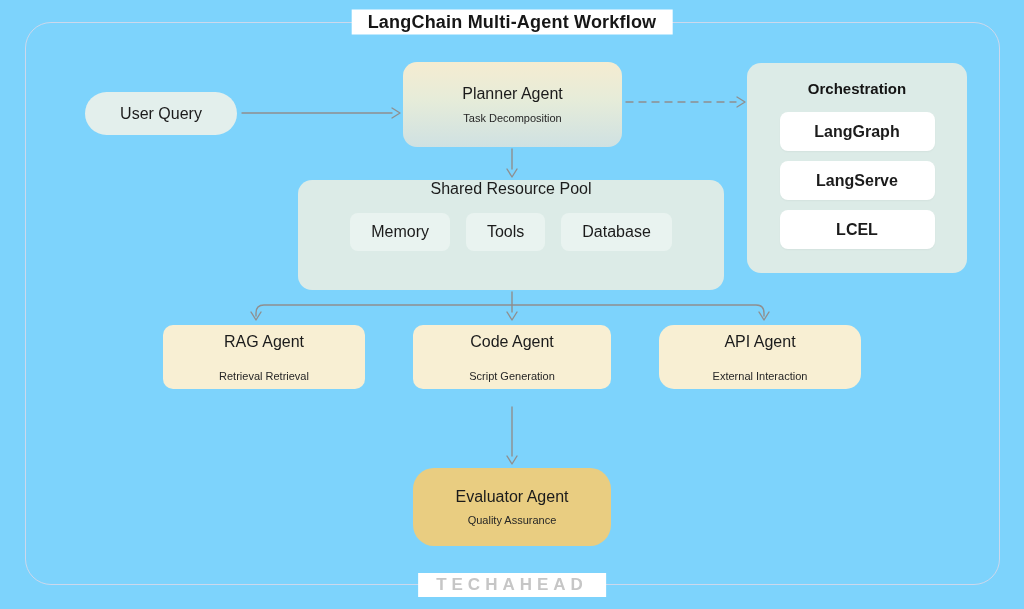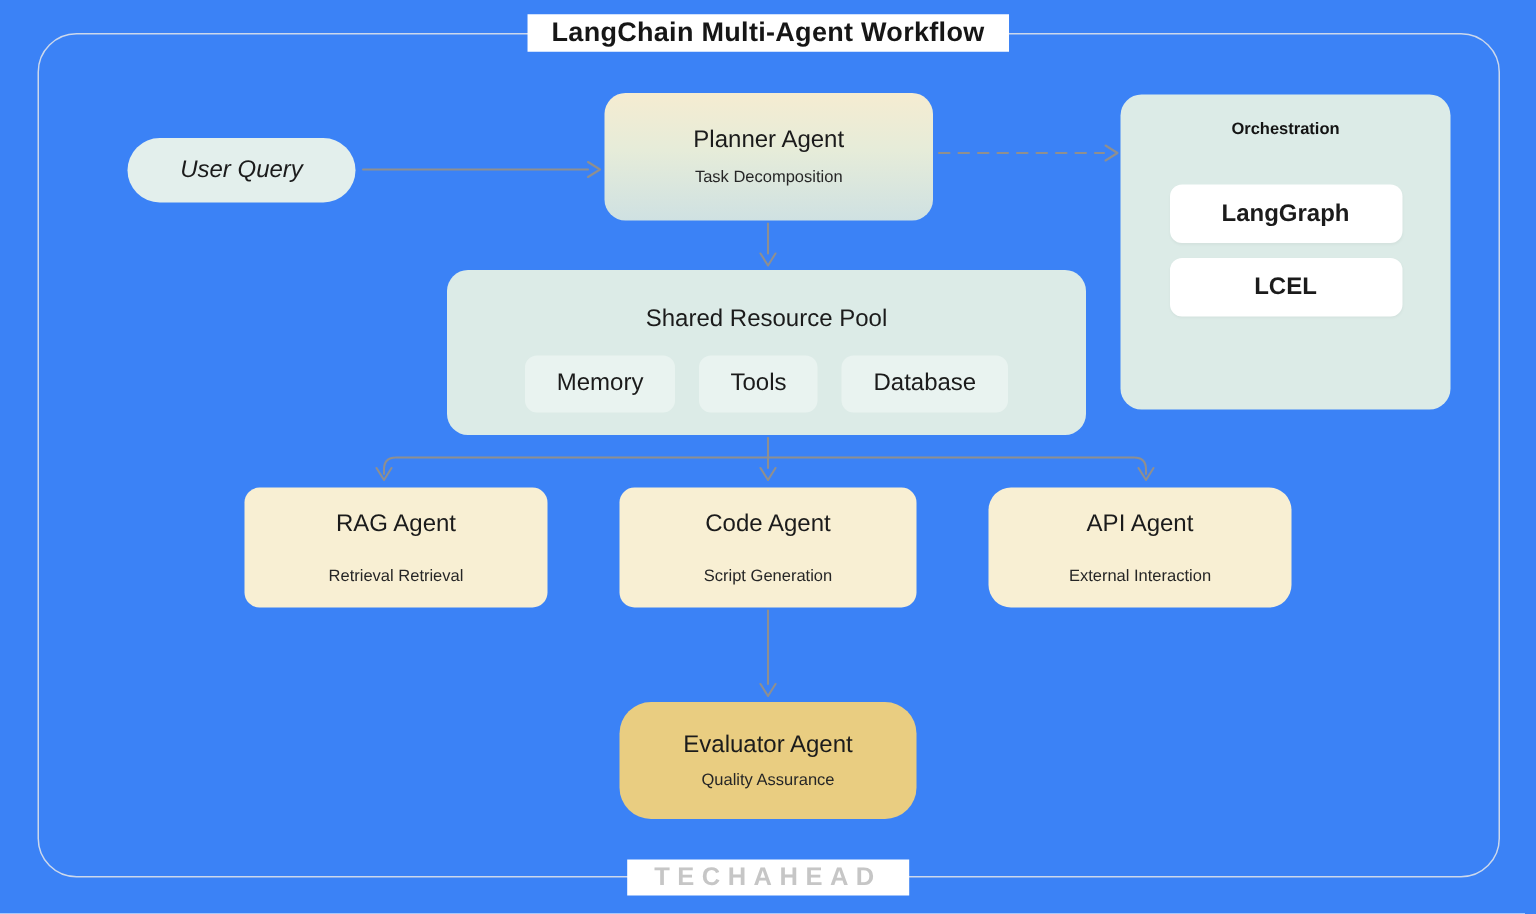--- a/index.html
+++ b/index.html
@@ -5,21 +5,21 @@
   * { box-sizing: border-box; margin: 0; padding: 0; }
   html, body { background: #ffffff; }
   body {
     font-family: "Liberation Sans", "DejaVu Sans", sans-serif;
     color: #1b1b1b;
   }
   .stage {
     position: relative;
     width: 1024px;
     height: 609px;
-    background: #3b82f6;
+    background: #7dd3fc;
     overflow: hidden;
   }
   .frame {
     position: absolute;
     left: 25px; top: 22px;
     width: 975px; height: 563px;
     border: 1.5px solid #ccd8ec;
     border-radius: 26px;
   }
   .frame-title {
@@ -58,68 +58,68 @@
     text-align: center;
     z-index: 2;
   }
   .node-title { font-size: 16px; font-weight: 500; color: #1b1b1b; }
   .node-sub   { font-size: 11px; font-weight: 400; color: #262626; }
 
   .user-query {
     left: 85px; top: 92px; width: 152px; height: 43px;
     background: #e3efec;
     border-radius: 22px;
-    font-size: 16px; font-weight: 500; font-style: italic;
+    font-size: 16px; font-weight: 500;
   }
   .planner {
     left: 403px; top: 62px; width: 219px; height: 85px;
     background: linear-gradient(180deg, #f5ecd1 0%, #e6ecd9 45%, #cfe1e2 100%);
     border-radius: 14px;
   }
   .orchestration {
     left: 747px; top: 63px; width: 220px; height: 210px;
     background: #dcebe7;
     border-radius: 14px;
     justify-content: flex-start;
     padding-top: 17px;
     gap: 0;
   }
   .orch-title {
-    font-size: 11px; font-weight: 700; color: #141414;
-    margin-bottom: 31px;
+    font-size: 15px; font-weight: 700; color: #141414;
+    margin-bottom: 15px;
   }
   .orch-item {
     width: 155px; height: 39px;
     background: #ffffff;
     border-radius: 8px;
     margin-bottom: 10px;
     font-size: 16px; font-weight: 700;
     line-height: 39px;
     box-shadow: 0 1px 2px rgba(0,0,0,0.04);
   }
   .pool {
     left: 298px; top: 180px; width: 426px; height: 110px;
     background: #dcebe7;
     border-radius: 14px;
     justify-content: flex-start;
-    padding-top: 24px;
+    padding-top: 0;
     gap: 0;
   }
   .pool-title { font-size: 16px; font-weight: 500; color: #1b1b1b; margin-bottom: 15px; }
   .pool-chips { display: flex; gap: 16px; }
   .pool-chip {
     height: 38px;
     padding: 0 21px;
     background: #e9f3f0;
     border-radius: 8px;
     font-size: 16px; font-weight: 400;
     line-height: 38px;
   }
   .agent {
-    top: 325px; height: 80px;
+    top: 325px; height: 64px;
     background: #f8efd3;
     border-radius: 10px;
     gap: 19px;
   }
   .agent-rag  { left: 163px; width: 202px; }
   .agent-code { left: 413px; width: 198px; }
   .agent-api  { left: 659px; width: 202px; border-radius: 15px; }
   .evaluator {
     left: 413px; top: 468px; width: 198px; height: 78px;
     background: #e9cd81;
@@ -178,20 +178,21 @@
   </div>
 
   <div class="node planner">
     <div class="node-title">Planner Agent</div>
     <div class="node-sub">Task Decomposition</div>
   </div>
 
   <div class="node orchestration">
     <div class="orch-title">Orchestration</div>
     <div class="orch-item">LangGraph</div>
+    <div class="orch-item">LangServe</div>
     <div class="orch-item">LCEL</div>
   </div>
 
   <div class="node pool">
     <div class="pool-title">Shared Resource Pool</div>
     <div class="pool-chips">
       <div class="pool-chip">Memory</div>
       <div class="pool-chip">Tools</div>
       <div class="pool-chip">Database</div>
     </div>

